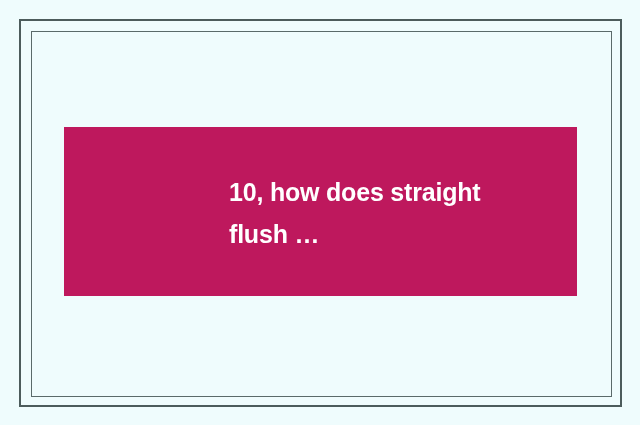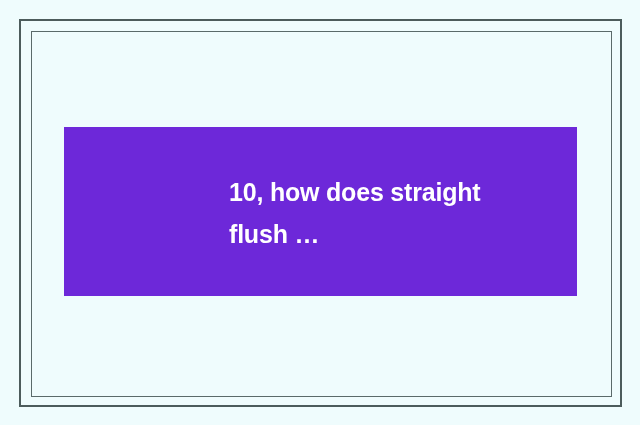--- a/index.html
+++ b/index.html
@@ -45,21 +45,21 @@
     background: transparent;
   }
 
   
   .content-block {
     position: absolute;
     left: 63px;
     top: 126px;
     width: 513px;
     height: 169px;
-    background: #6d28d9;
+    background: #be185d;
   }
 
   .headline {
     position: absolute;
     left: 165px;
     top: 44px;
     width: 260px;
     margin: 0;
     color: #ffffff;
     font-family: "Liberation Sans Narrow", "Liberation Sans", sans-serif;

